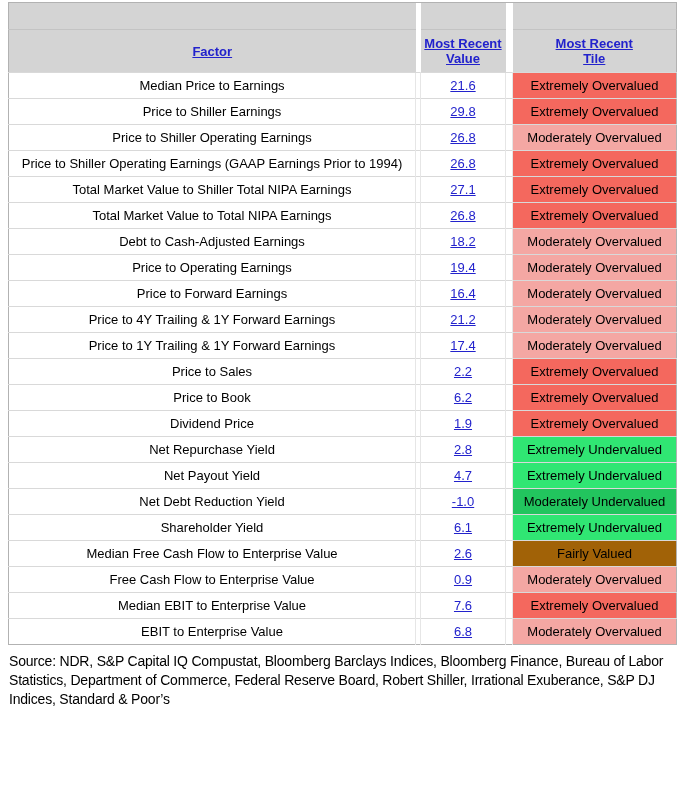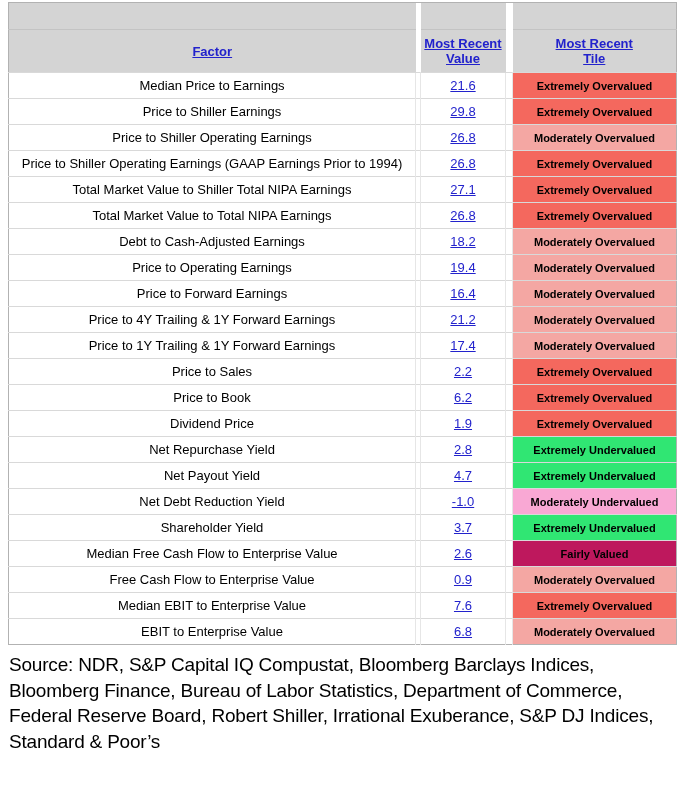--- a/index.html
+++ b/index.html
@@ -55,25 +55,25 @@
   a.hdr-link span { display: inline; }
   tr.data-row td {
     height: 26px;
     border-top: 1px solid #d9d9d9;
     background: #ffffff;
   }
   tr.data-row td.gap {
     border-left: 1px solid #e6e6e6;
     border-right: 1px solid #e6e6e6;
   }
-  td.tile-cell { font-size: 11px; font-weight: bold; }
+  td.tile-cell { font-size: 13px; }
   .source-note {
     margin: 7px 8px 0 9px;
     width: 668px;
-    font-size: 19px;
+    font-size: 14px;
     line-height: 1.35;
     letter-spacing: -0.2px;
     text-align: left;
     color: #000;
     white-space: normal;
   }
 </style>
 </head>
 <body>
 
@@ -252,39 +252,39 @@
       <td class="gap"></td>
       <td class="tile-cell" style="background: rgb(48, 230, 115);">Extremely Undervalued</td>
     </tr>
         <tr class="data-row">
       <td class="factor-cell">Net Debt Reduction Yield</td>
       <td class="gap"></td>
       <td class="value-cell">
         <a class="val-link">-1.0</a>
       </td>
       <td class="gap"></td>
-      <td class="tile-cell" style="background: #f9a8d4;">Moderately Undervalued</td>
+      <td class="tile-cell" style="background: #22c55e;">Moderately Undervalued</td>
     </tr>
         <tr class="data-row">
       <td class="factor-cell">Shareholder Yield</td>
       <td class="gap"></td>
       <td class="value-cell">
-        <a class="val-link">3.7</a>
+        <a class="val-link">6.1</a>
       </td>
       <td class="gap"></td>
       <td class="tile-cell" style="background: rgb(48, 230, 115);">Extremely Undervalued</td>
     </tr>
         <tr class="data-row">
       <td class="factor-cell">Median Free Cash Flow to Enterprise Value</td>
       <td class="gap"></td>
       <td class="value-cell">
         <a class="val-link">2.6</a>
       </td>
       <td class="gap"></td>
-      <td class="tile-cell" style="background: #be185d; margin-left: 44px;">Fairly Valued</td>
+      <td class="tile-cell" style="background: #a16207; margin-left: 44px;">Fairly Valued</td>
     </tr>
         <tr class="data-row">
       <td class="factor-cell">Free Cash Flow to Enterprise Value</td>
       <td class="gap"></td>
       <td class="value-cell">
         <a class="val-link">0.9</a>
       </td>
       <td class="gap"></td>
       <td class="tile-cell" style="background: rgb(244, 167, 163);">Moderately Overvalued</td>
     </tr>

